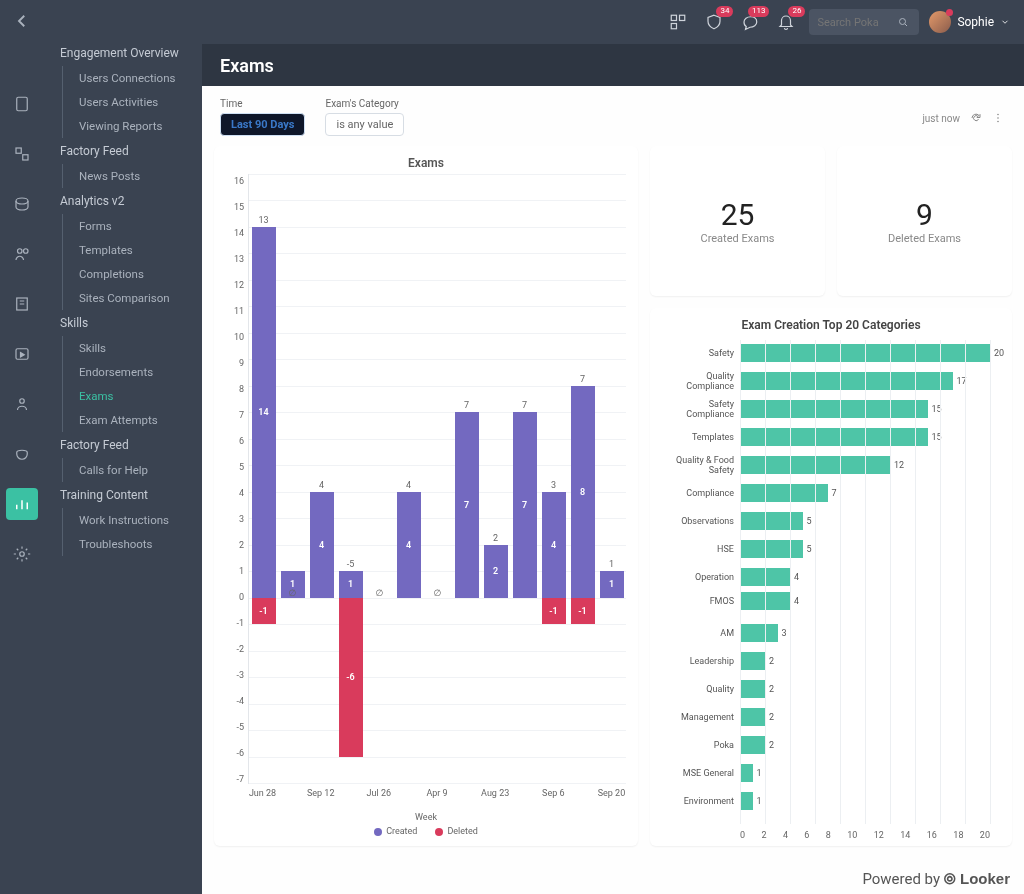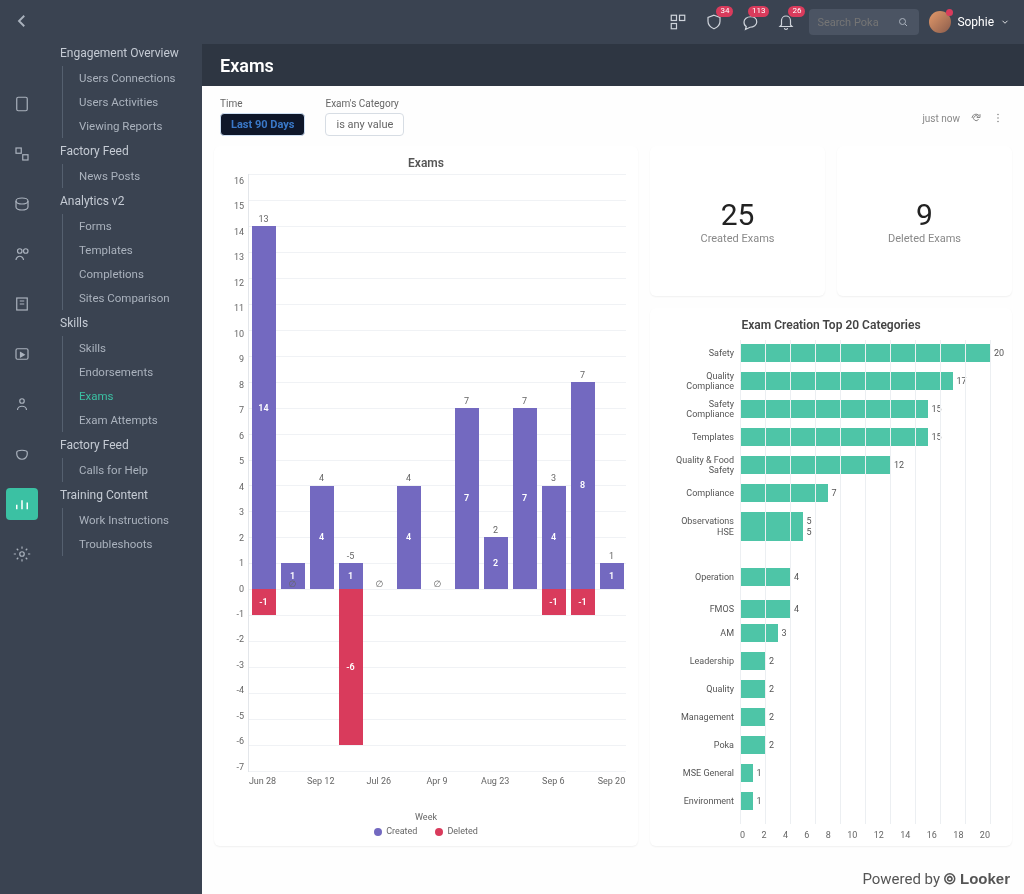--- a/index.html
+++ b/index.html
@@ -40,21 +40,21 @@
   .plot{flex:1;position:relative;border-left:1px solid #e3e6ea;border-bottom:1px solid #e3e6ea;margin-bottom:24px;}
   .grid-h{position:absolute;left:0;right:0;border-top:1px solid #f0f2f5;}
   .bars-row{position:absolute;left:0;right:0;bottom:0;top:0;display:flex;}
   .week-col{flex:1;display:flex;flex-direction:column;align-items:center;justify-content:flex-end;position:relative;}
   .bar{width:24px;color:#fff;font-size:9px;font-weight:600;display:flex;align-items:center;justify-content:center;}
   .bar.created{background:#7369c0;}
   .bar.deleted{background:#d93b5c;}
   .total-label{position:absolute;font-size:9px;color:#666;}
   .x-axis{position:absolute;left:22px;right:0;bottom:0;display:flex;}
   .x-tick{flex:1;text-align:center;font-size:9px;color:#666;}
-  .x-label{text-align:center;font-size:9px;color:#666;margin-top:16px;}
+  .x-label{text-align:center;font-size:9px;color:#666;margin-top:4px;}
   .legend{display:flex;gap:18px;justify-content:center;font-size:9px;color:#666;margin-top:4px;}
   .legend .dot{display:inline-block;width:8px;height:8px;border-radius:50%;margin-right:4px;vertical-align:middle;}
   .right-col{display:flex;flex-direction:column;gap:12px;width:362px;}
   .stat-row{display:flex;gap:12px;}
   .stat{flex:1;background:#fff;border-radius:6px;box-shadow:0 1px 2px rgba(0,0,0,.06);display:flex;flex-direction:column;align-items:center;justify-content:center;height:150px;}
   .stat-num{font-size:30px;font-weight:400;color:#222;}
   .stat-lbl{font-size:11px;color:#888;}
   .cat-chart{flex:1;background:#fff;border-radius:6px;box-shadow:0 1px 2px rgba(0,0,0,.06);padding:10px 12px 22px;display:flex;flex-direction:column;}
   .cat-title{text-align:center;font-size:12px;font-weight:600;color:#444;margin-bottom:8px;}
   .cat-body{flex:1;position:relative;}
@@ -421,35 +421,35 @@
                     <div class="cat-val" style="left: calc(35% + 4px);">7</div>
                   </div>
                 </div>
                 <div class="cat-row" style="top: 168px;">
                   <div class="cat-label">Observations</div>
                   <div class="cat-track">
                     <div class="cat-bar" style="width: 25%;"></div>
                     <div class="cat-val" style="left: calc(25% + 4px);">5</div>
                   </div>
                 </div>
-                <div class="cat-row" style="top: 179px;">
+                <div class="cat-row" style="top: 196px;">
                   <div class="cat-label">HSE</div>
                   <div class="cat-track">
                     <div class="cat-bar" style="width: 25%;"></div>
                     <div class="cat-val" style="left: calc(25% + 4px);">5</div>
                   </div>
                 </div>
                 <div class="cat-row" style="top: 224px;">
                   <div class="cat-label">Operation</div>
                   <div class="cat-track">
                     <div class="cat-bar" style="width: 20%;"></div>
                     <div class="cat-val" style="left: calc(20% + 4px);">4</div>
                   </div>
                 </div>
-                <div class="cat-row" style="top: 256px;">
+                <div class="cat-row" style="top: 248px;">
                   <div class="cat-label">FMOS</div>
                   <div class="cat-track">
                     <div class="cat-bar" style="width: 20%;"></div>
                     <div class="cat-val" style="left: calc(20% + 4px);">4</div>
                   </div>
                 </div>
                 <div class="cat-row" style="top: 280px;">
                   <div class="cat-label">AM</div>
                   <div class="cat-track">
                     <div class="cat-bar" style="width: 15%;"></div>

